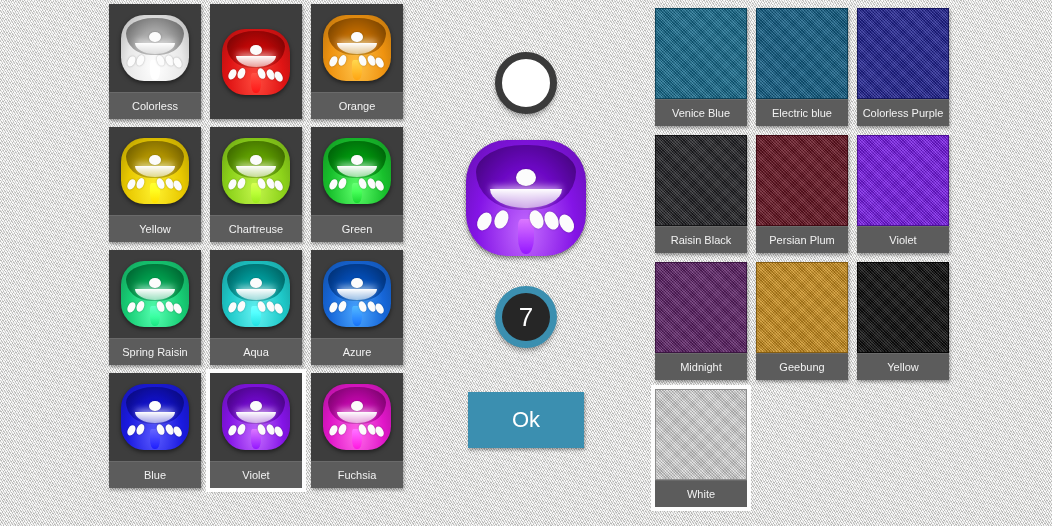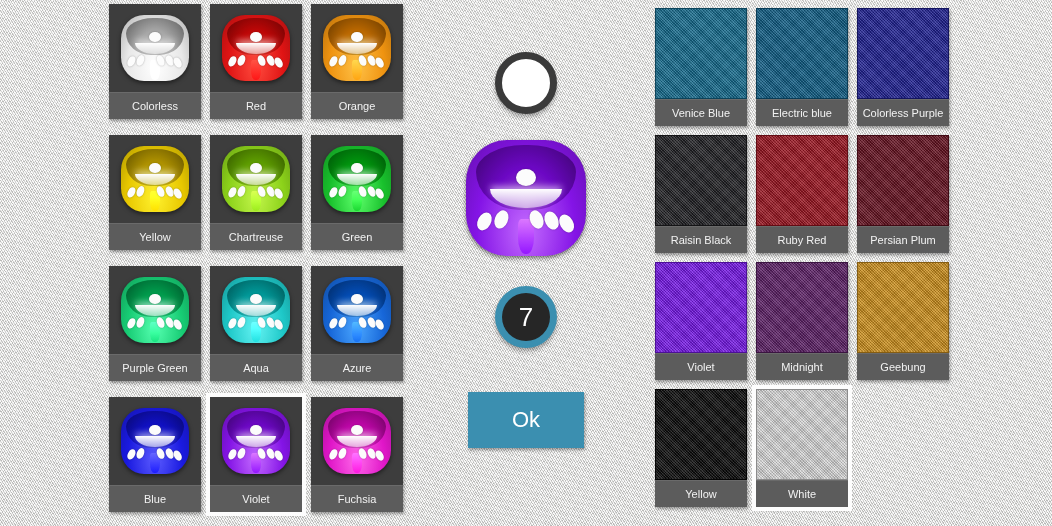--- a/index.html
+++ b/index.html
@@ -24,21 +24,21 @@
     position: absolute;
     top: 0;
     display: grid;
     grid-template-columns: repeat(3, 92px);
     column-gap: 9px;
   }
   #dice-panel {
     left: 109px;
     top: 4px;
     grid-template-rows: repeat(4, 115px);
-    row-gap: 16px;
+    row-gap: 8px;
   }
   #felt-panel {
     left: 655px;
     top: 8px;
     grid-template-rows: repeat(4, 118px);
     row-gap: 14px;
     gap: 9px;
   }
 
   .tile {
@@ -265,21 +265,20 @@
           </div>
           <div class="gloss"></div>
           <div class="pip center"></div>
           <div class="pip bl1"></div>
           <div class="pip bl2"></div>
           <div class="pip br1"></div>
           <div class="pip br2"></div>
           <div class="pip br3"></div>
         </div>
       </div>
-      <div class="label">Red</div>
     </div>
     <div class="tile">
       <div class="swatch">
         <div class="die" style="background: radial-gradient(at 50% 78%, rgb(255, 193, 70) 0%, rgb(239, 147, 16) 58%, rgb(179, 110, 12) 100%);">
           <div class="body">
             <div class="facet-top" style="background: radial-gradient(at 50% 95%, rgb(255, 193, 70) 0%, rgb(239, 147, 16) 45%, rgb(131, 81, 9) 100%);"></div>
             <div class="stem" style="background: linear-gradient(rgb(255, 193, 70), rgb(239, 147, 16));"></div>
           </div>
           <div class="gloss"></div>
           <div class="pip center"></div>
@@ -355,21 +354,21 @@
           </div>
           <div class="gloss"></div>
           <div class="pip center"></div>
           <div class="pip bl1"></div>
           <div class="pip bl2"></div>
           <div class="pip br1"></div>
           <div class="pip br2"></div>
           <div class="pip br3"></div>
         </div>
       </div>
-      <div class="label">Purple Green</div>
+      <div class="label">Spring Raisin</div>
     </div>
     <div class="tile">
       <div class="swatch">
         <div class="die" style="background: radial-gradient(at 50% 78%, rgb(99, 242, 242) 0%, rgb(30, 200, 200) 58%, rgb(23, 150, 150) 100%);">
           <div class="body">
             <div class="facet-top" style="background: radial-gradient(at 50% 95%, rgb(99, 242, 242) 0%, rgb(30, 200, 200) 45%, rgb(17, 110, 110) 100%);"></div>
             <div class="stem" style="background: linear-gradient(rgb(99, 242, 242), rgb(30, 200, 200));"></div>
           </div>
           <div class="gloss"></div>
           <div class="pip center"></div>
@@ -473,26 +472,20 @@
       <div class="swatch" style="background: rgb(30, 32, 146);">
         <div class="weave"></div>
       </div>
       <div class="label">Colorless Purple</div>
     </div>
     <div class="tile">
       <div class="swatch" style="background: rgb(31, 31, 34);">
         <div class="weave"></div>
       </div>
       <div class="label">Raisin Black</div>
-    </div>
-    <div class="tile">
-      <div class="swatch" style="background: rgb(153, 19, 31);">
-        <div class="weave"></div>
-      </div>
-      <div class="label">Ruby Red</div>
     </div>
     <div class="tile">
       <div class="swatch" style="background: rgb(100, 16, 31);">
         <div class="weave"></div>
       </div>
       <div class="label">Persian Plum</div>
     </div>
     <div class="tile">
       <div class="swatch" style="background: rgb(118, 23, 232);">
         <div class="weave"></div>

